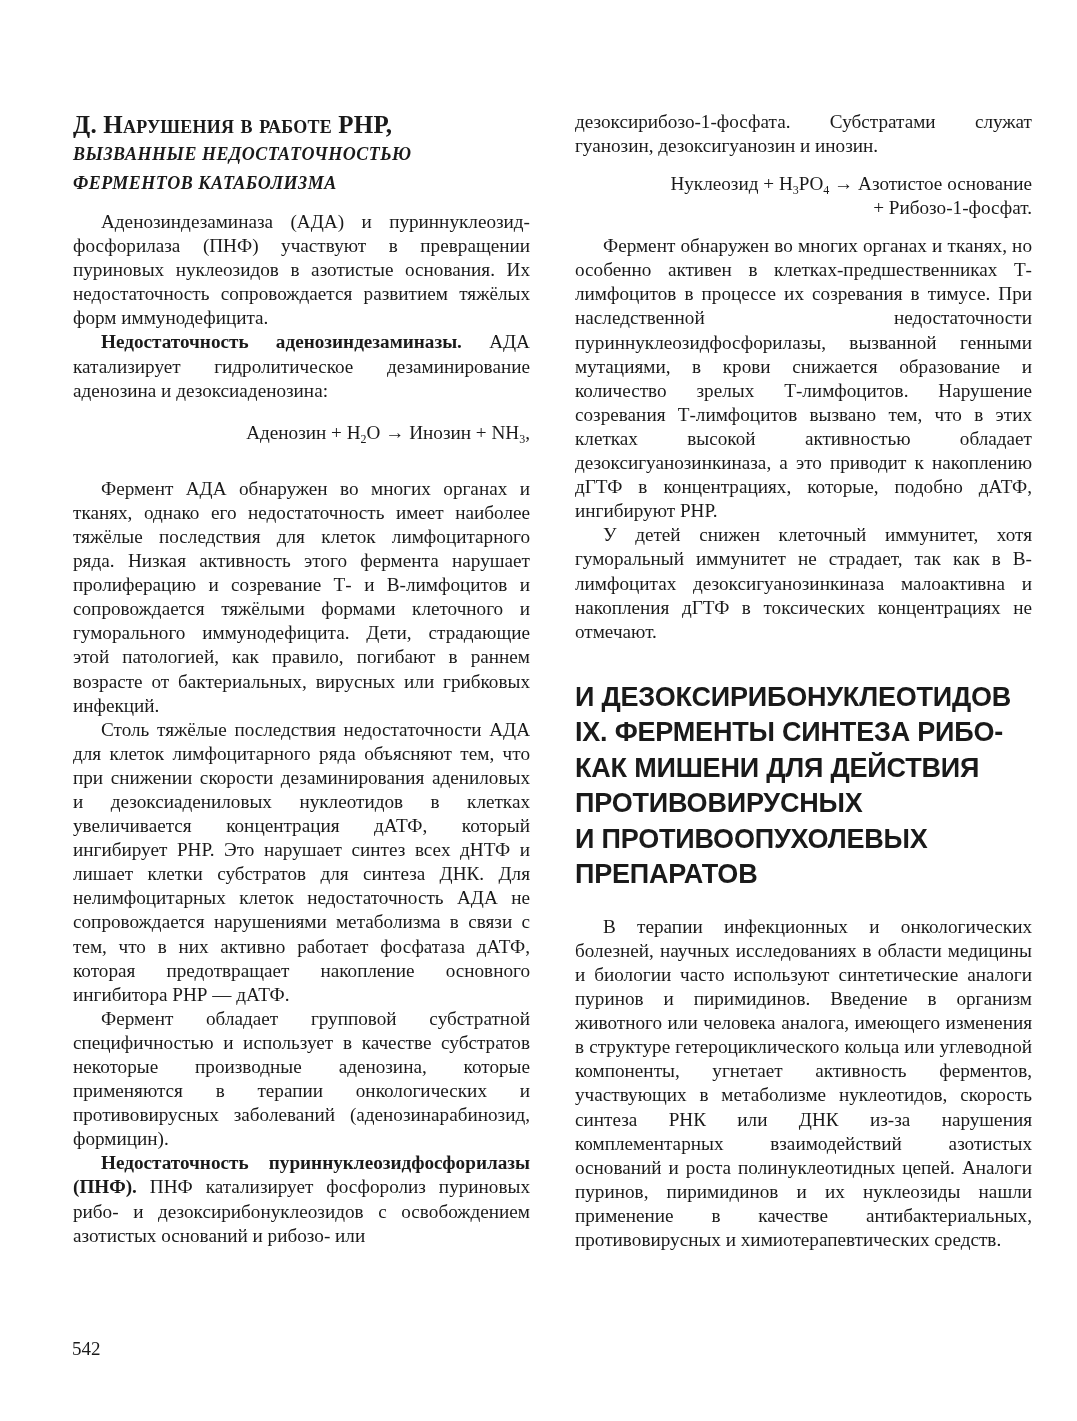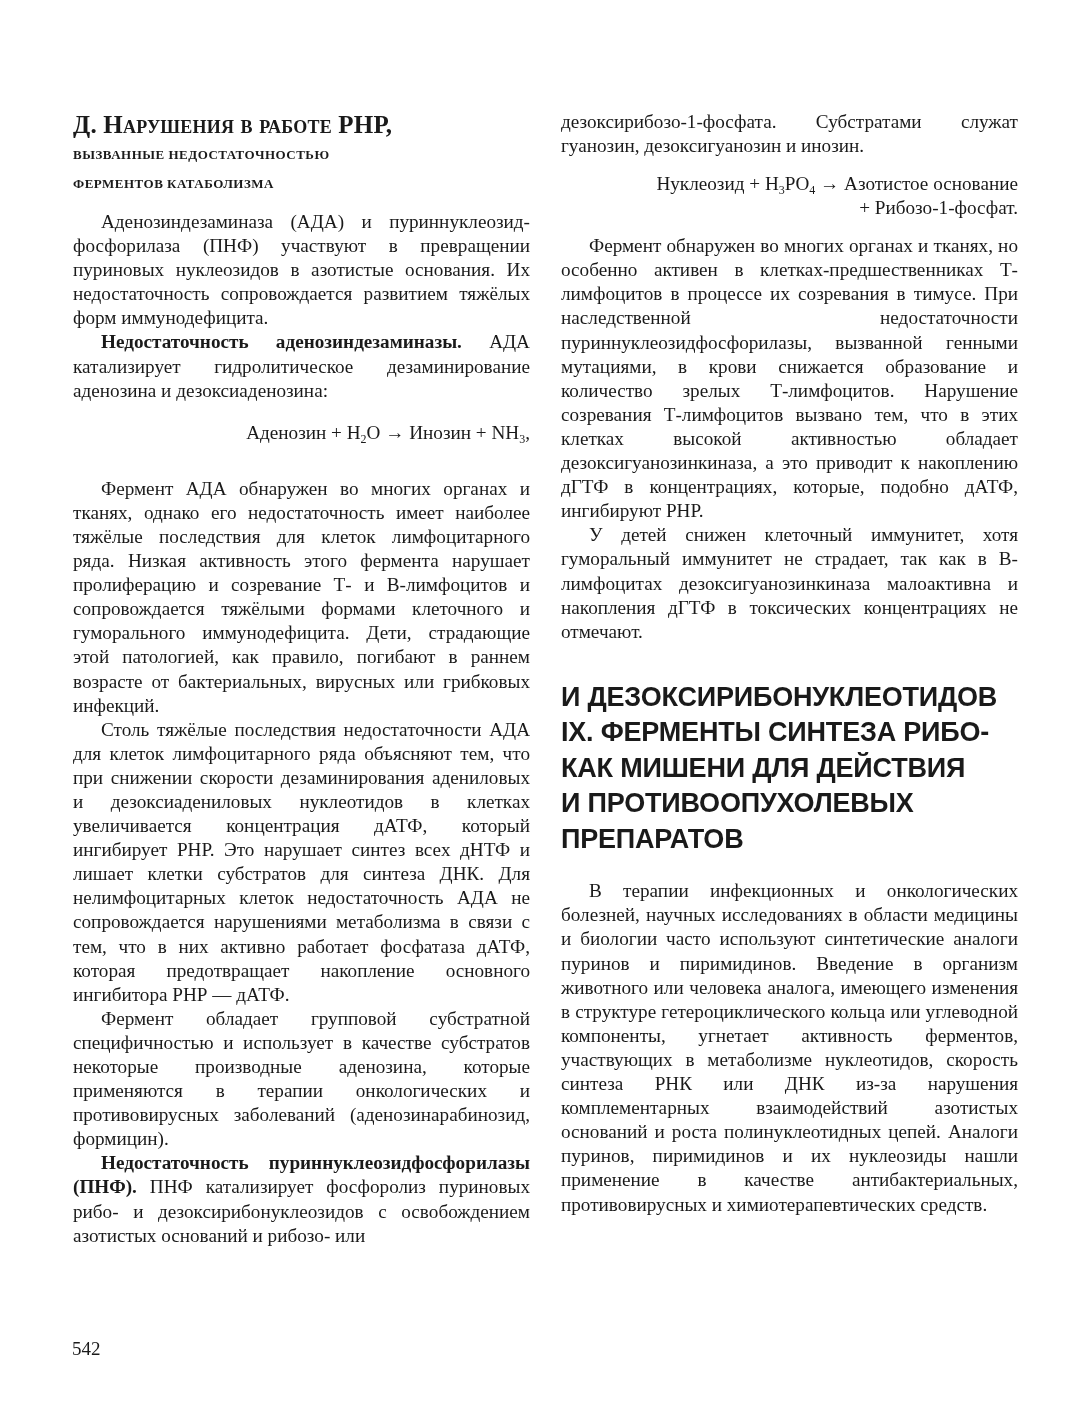--- a/index.html
+++ b/index.html
@@ -1,25 +1,25 @@
 <!DOCTYPE html>
 <html><head>
 <meta charset="utf-8">
 <style>
   html, body { margin:0; padding:0; background:#fff; }
   body { width:1077px; height:1421px; position:relative; overflow:hidden;
          font-family:"Liberation Serif","DejaVu Serif",serif; color:#1a1a1a; }
   .col { position:absolute; top:110px; width:457px; }
   .col-left { left:73px; }
-  .col-right { left:561px; }
+  .col-right { left:575px; }
   p { margin:0; font-size:19.2px; line-height:24.1px; text-align:justify; hyphens:manual; }
   p.ind { text-indent:28px; }
   .h-sec { font-family:"Liberation Serif","DejaVu Serif",serif; font-weight:bold; margin:0 0 0 0; }
   .h-sec .l1 { display:block; font-size:25px; line-height:30px; font-variant:small-caps; letter-spacing:0.2px; }
-  .h-sec .l2 { display:block; font-size:13px; line-height:29px; letter-spacing:0.5px; }
+  .h-sec .l2 { display:block; font-size:18px; line-height:29px; letter-spacing:0.5px;font-style:italic; }
   .eq { font-size:19.2px; line-height:24px; text-align:right; margin:0; }
   sub { font-size:12px; vertical-align:-4px; line-height:0; }
   b { font-weight:bold; }
   .chap { font-family:"Liberation Sans","DejaVu Sans",sans-serif; font-weight:bold; font-size:27px;
           line-height:35.5px; margin:0; letter-spacing:-0.2px; text-align:left; }
   .pagenum { position:absolute; left:72px; top:1338px; font-size:19px; }
 </style>
 </head>
 <body>
 
@@ -48,20 +48,21 @@
   <p class="eq"><span>Нуклеозид + H</span><sub>3</sub><span>PO</span><sub>4</sub><span> → Азотистое основание</span></p>
   <p class="eq">+ Рибозо-1-фосфат.</p>
   <div style="height:14px"></div>
   <p class="ind">Фермент обнаружен во многих органах и тканях, но особенно активен в клетках-предшественниках Т-лимфоцитов в процессе их созревания в тимусе. При наследственной недостаточности пуриннуклеозидфосфорилазы, вызванной генными мутациями, в крови снижается образование и количество зрелых Т-лимфоцитов. Нарушение созревания Т-лимфоцитов вызвано тем, что в этих клетках высокой активностью обладает дезоксигуанозинкиназа, а это приводит к накоплению дГТФ в концентрациях, которые, подобно дАТФ, ингибируют РНР.</p>
   <p class="ind">У детей снижен клеточный иммунитет, хотя гуморальный иммунитет не страдает, так как в В-лимфоцитах дезоксигуанозинкиназа малоактивна и накопления дГТФ в токсических концентрациях не отмечают.</p>
   <div style="height:36px"></div>
   <h1 class="chap">
     <span style="display:block">И ДЕЗОКСИРИБОНУКЛЕОТИДОВ</span>
     <span style="display:block">IX. ФЕРМЕНТЫ СИНТЕЗА РИБО-</span>
     <span style="display:block">КАК МИШЕНИ ДЛЯ ДЕЙСТВИЯ</span>
+    <span style="display:block">ПРОТИВОВИРУСНЫХ</span>
     <span style="display:block">И ПРОТИВООПУХОЛЕВЫХ</span>
     <span style="display:block">ПРЕПАРАТОВ</span>
   </h1>
   <div style="height:22px"></div>
   <p class="ind">В терапии инфекционных и онкологических болезней, научных исследованиях в области медицины и биологии часто используют синтетические аналоги пуринов и пиримидинов. Введение в организм животного или человека аналога, имеющего изменения в структуре гетероциклического кольца или углеводной компоненты, угнетает активность ферментов, участвующих в метаболизме нуклеотидов, скорость синтеза РНК или ДНК из-за нарушения комплементарных взаимодействий азотистых оснований и роста полинуклеотидных цепей. Аналоги пуринов, пиримидинов и их нуклеозиды нашли применение в качестве антибактериальных, противовирусных и химиотерапевтических средств.</p>
 </div>
 
 <div class="pagenum">542</div>
 
 </body></html>

